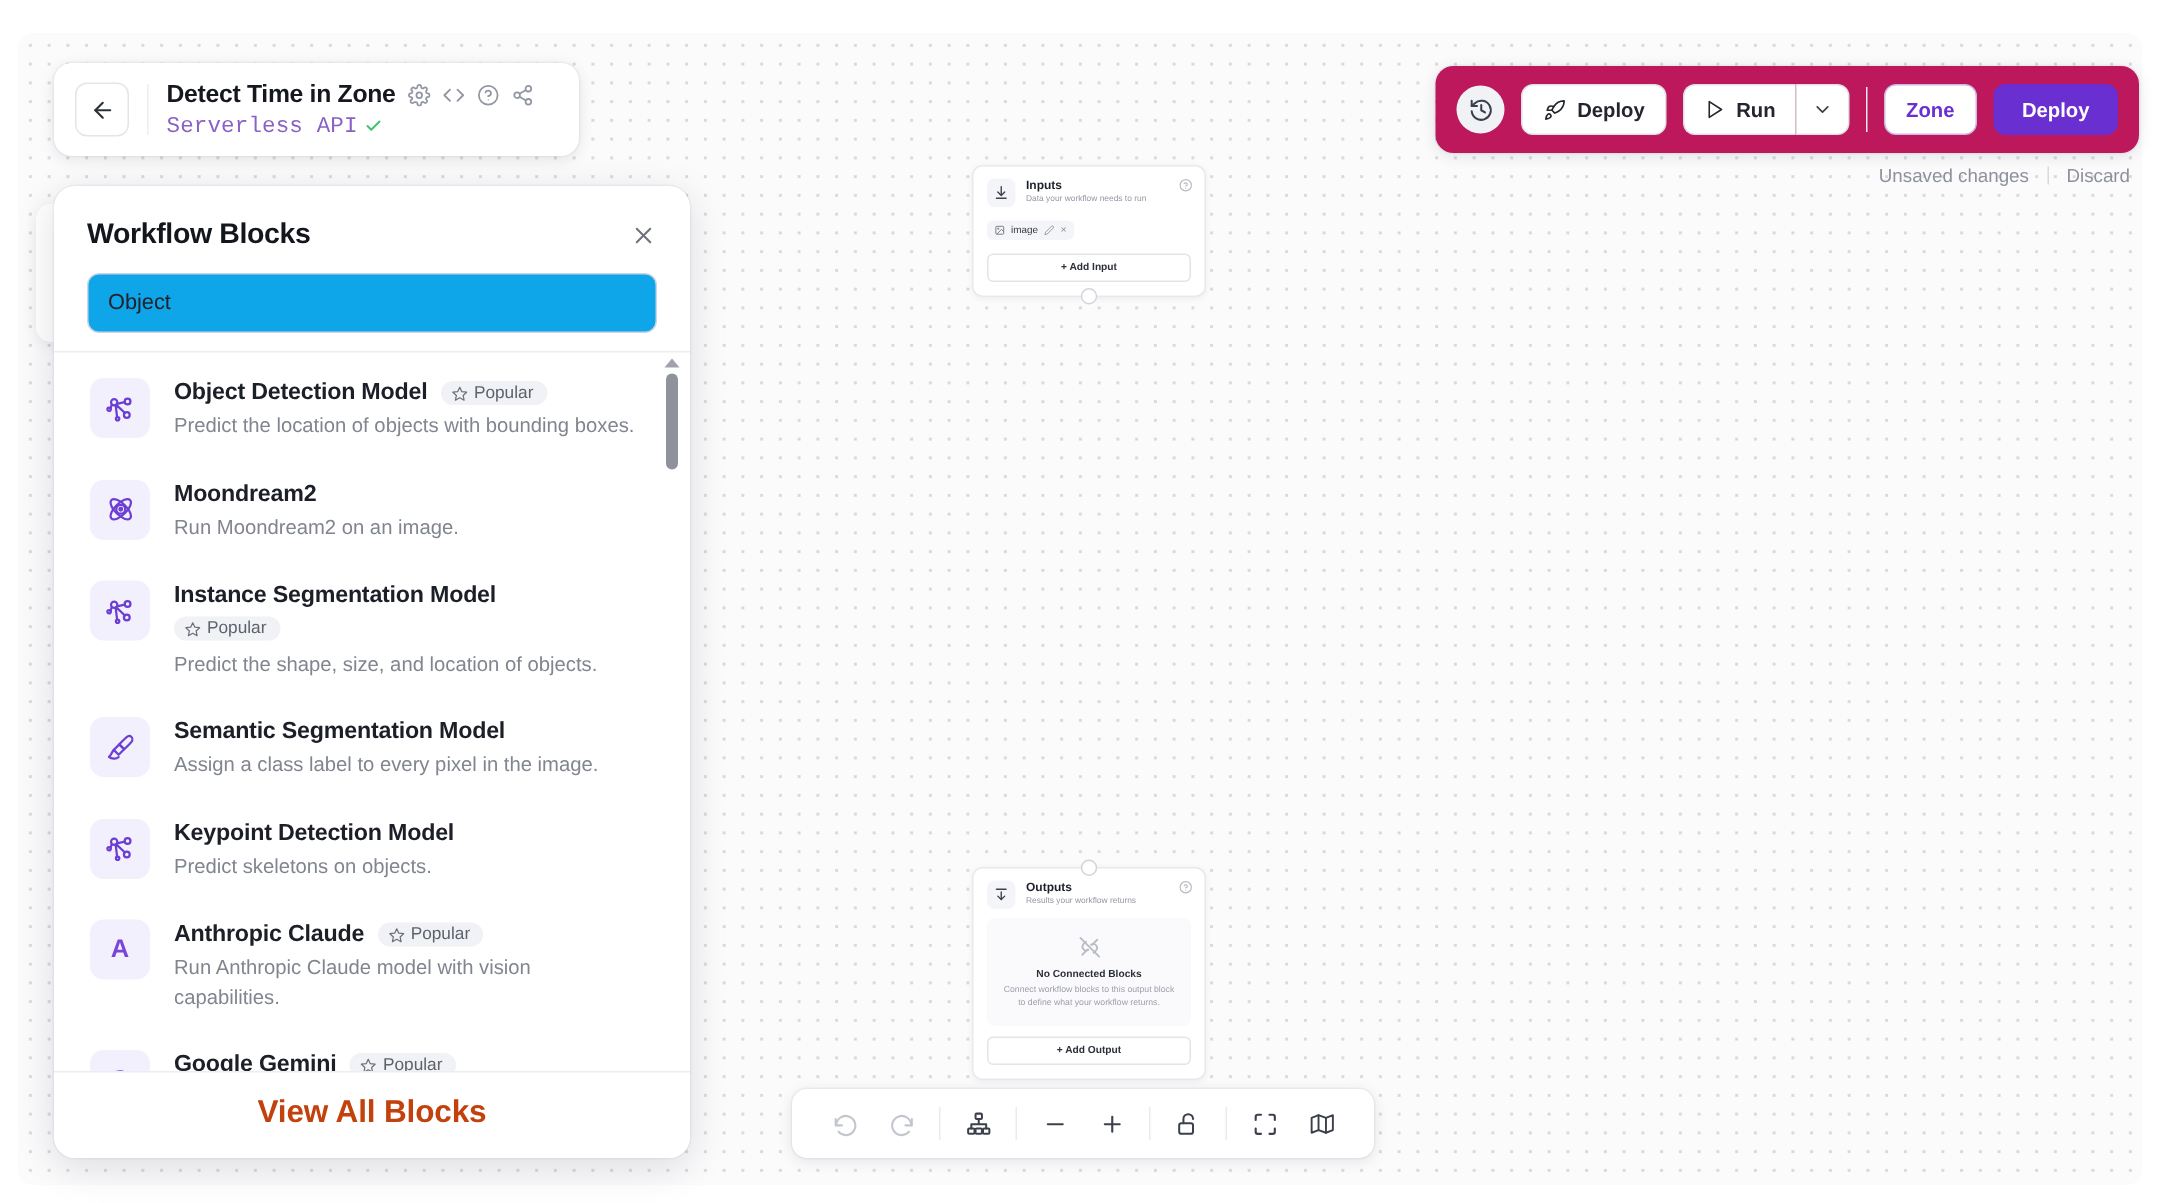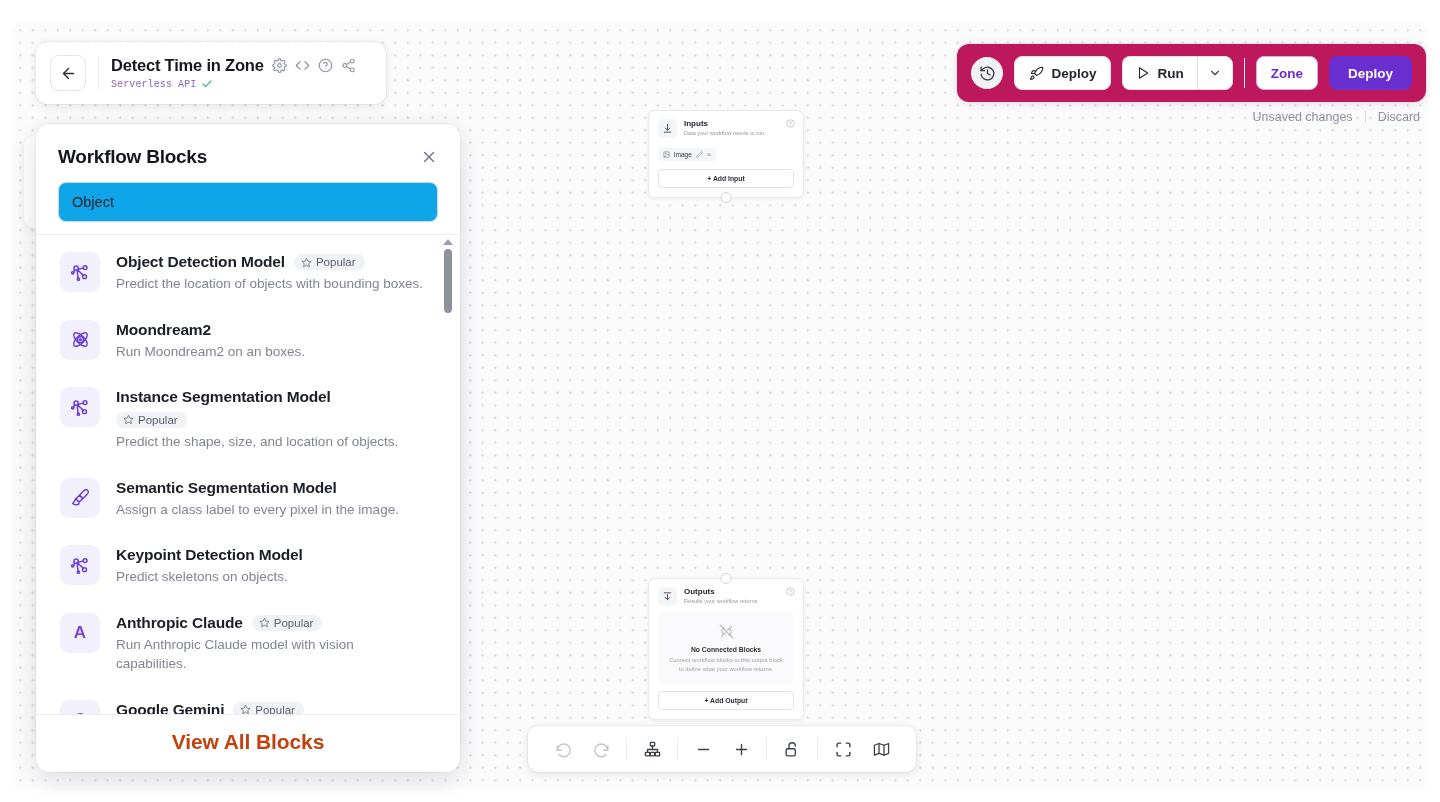--- a/index.html
+++ b/index.html
@@ -41,21 +41,21 @@
     cursor: pointer; flex: none;
   }
   .hdr-div { width: 1px; height: 34px; background: #eceef1; margin: 0 12px; flex: none; }
   .hdr-texts { display: flex; flex-direction: column; gap: 3px; }
   .hdr-title-row { display: flex; align-items: center; gap: 8px; }
   .hdr-title { font-size: 16.5px; font-weight: 700; color: #16181f; letter-spacing: -.2px; }
   .hdr-icon { width: 15px; height: 15px; display: block; color: #9297a3; cursor: pointer; }
   .hdr-sub-row { display: flex; align-items: center; gap: 5px; }
   .hdr-sub {
     font-family: "Liberation Mono", monospace;
-    font-size: 10px; color: #8a62c6; letter-spacing: .1px;
+    font-size: 15px; color: #8a62c6; letter-spacing: .1px;
   }
   .check { width: 12px; height: 12px; color: #3ec46d; }
 
   
   .tr-card {
     position: absolute; right: 14px; top: 44px;
     height: 58px;
     background: #be185d;
     border-radius: 12px;
     box-shadow: 0 2px 10px rgba(16,18,40,.10), 0 0 0 1px rgba(16,18,40,.04);
@@ -513,21 +513,21 @@
                 <circle cx="12" cy="12" r="3.4"></circle>
                 <circle cx="12" cy="12" r="1"></circle>
                 <ellipse cx="12" cy="12" rx="10" ry="4.4" transform="rotate(45 12 12)"></ellipse>
                 <ellipse cx="12" cy="12" rx="10" ry="4.4" transform="rotate(-45 12 12)"></ellipse>
               </svg>
             </div>
             <div class="row-body">
               <div class="row-title-line">
                 <span class="row-title">Moondream2</span>
               </div>
-              <div class="row-desc">Run Moondream2 on an boxes.</div>
+              <div class="row-desc">Run Moondream2 on an image.</div>
             </div>
           </div>
           <div class="row">
             <div class="row-ico">
               <svg viewBox="0 0 24 24" fill="none" stroke="currentColor" stroke-width="1.7" stroke-linecap="round" stroke-linejoin="round">
                 <circle cx="7" cy="7" r="2.4"></circle>
                 <circle cx="17.2" cy="6.4" r="2.2"></circle>
                 <circle cx="16.6" cy="16.8" r="2.2"></circle>
                 <circle cx="3.1" cy="12.4" r="1.3"></circle>
                 <circle cx="9.6" cy="19.6" r="1.3"></circle>

